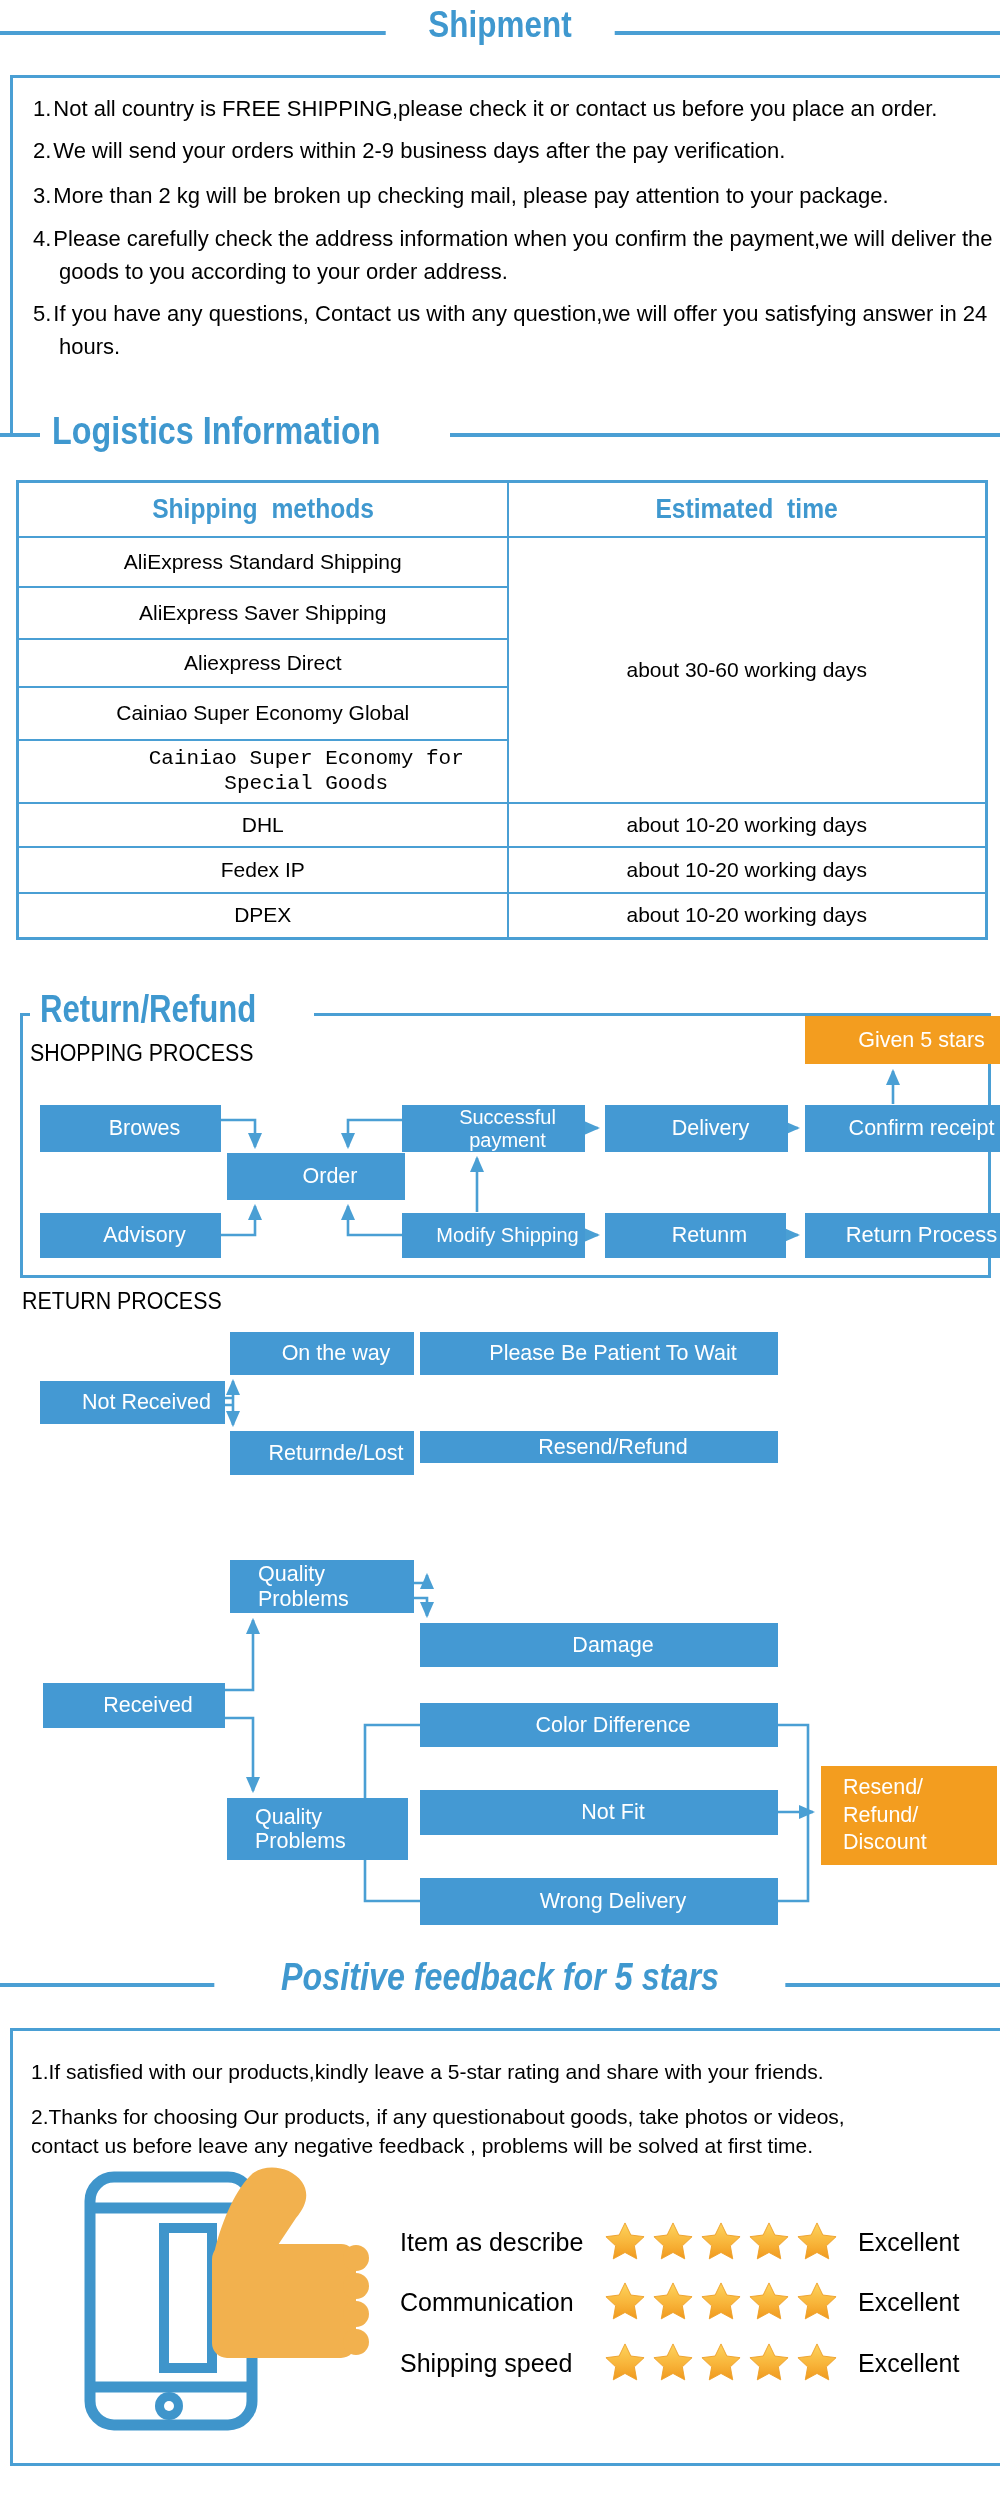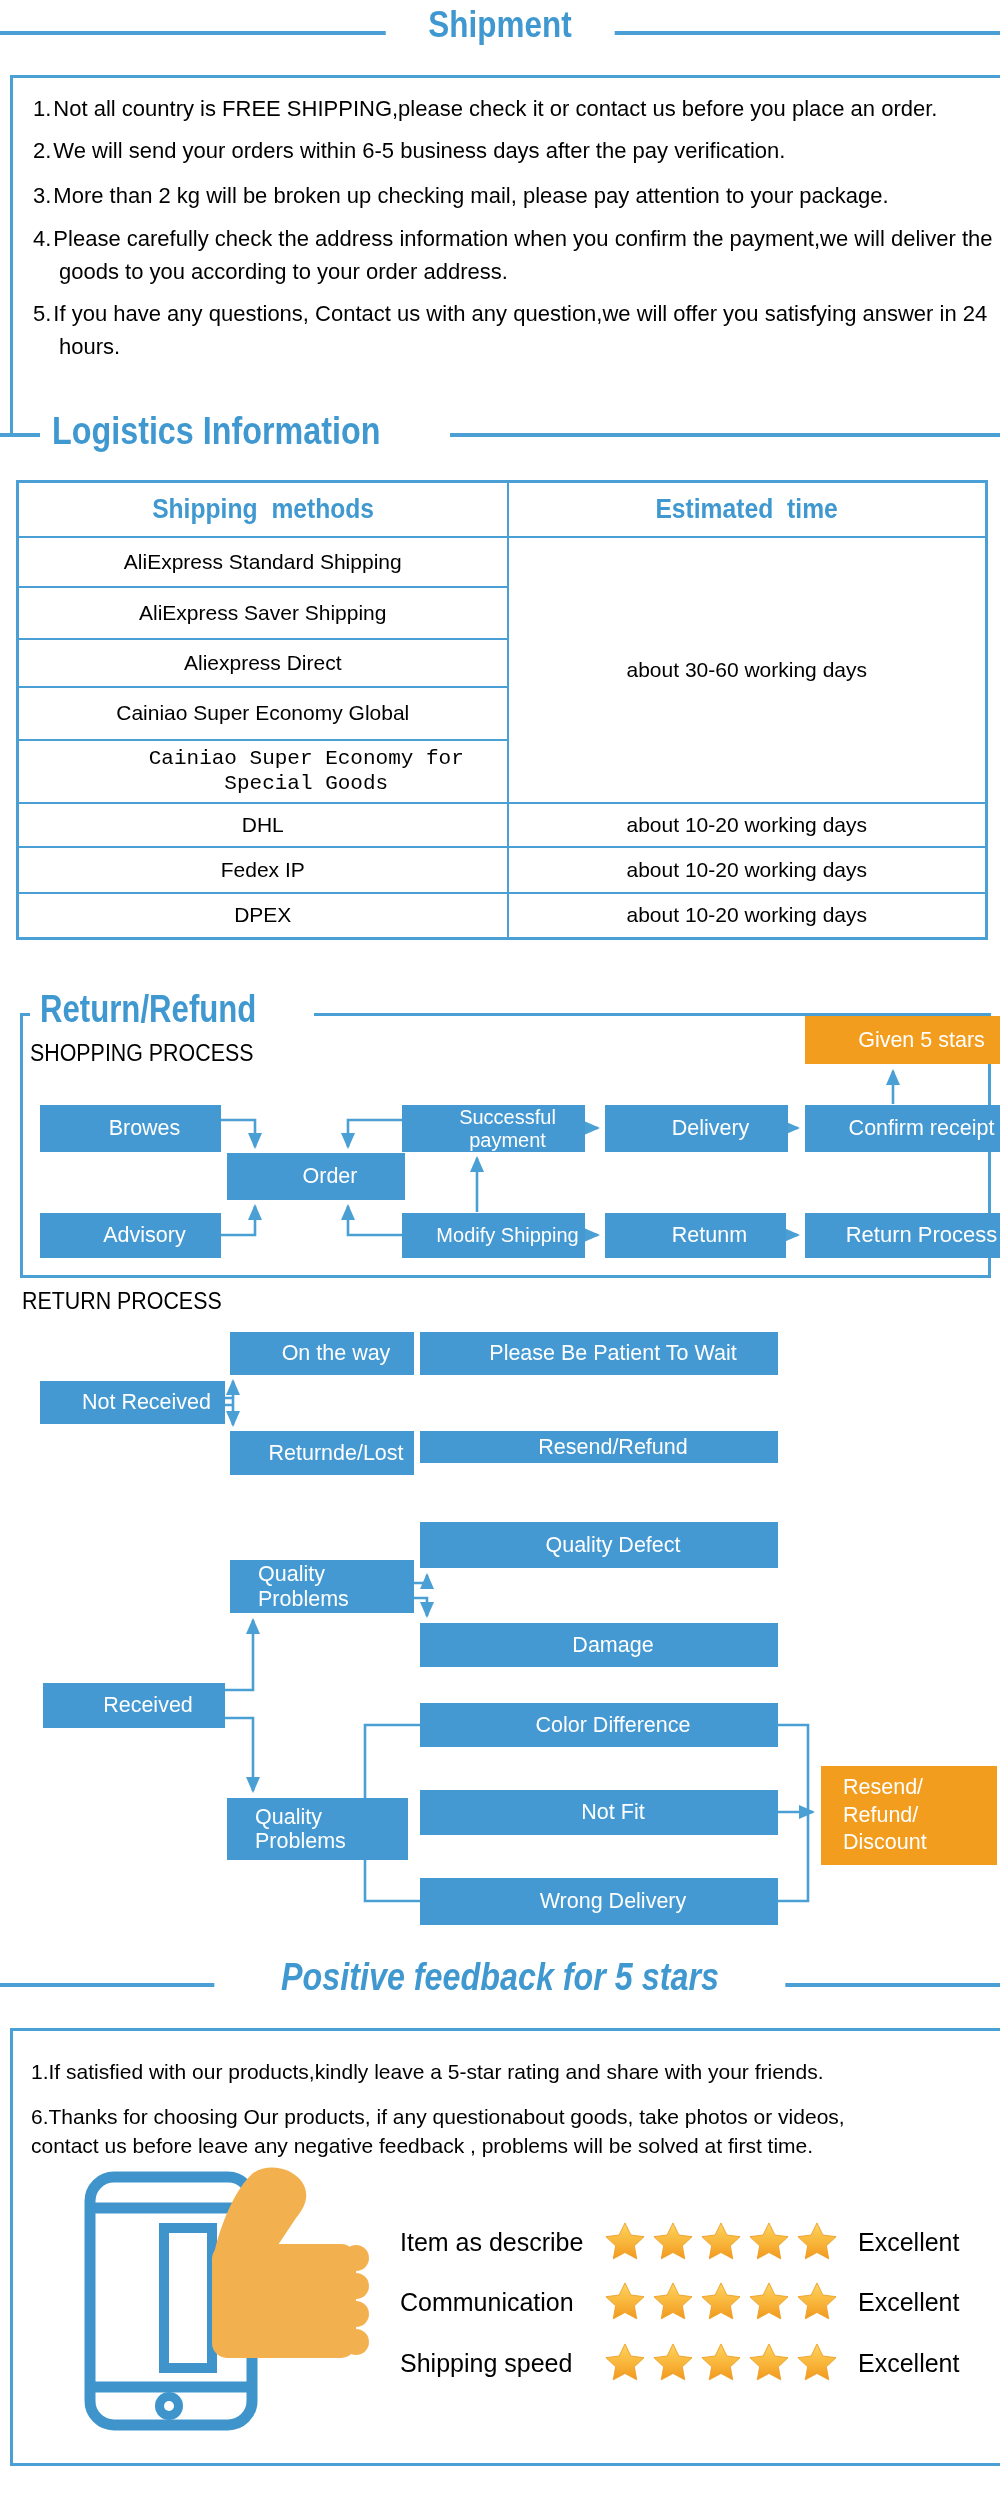--- a/index.html
+++ b/index.html
@@ -71,21 +71,21 @@
   </defs>
 </svg>
 
 <div class="hline" style="top:31px"></div>
 <div class="sec-title center-title" style="top:4px;font-size:37px;padding:0 30px;">
   <span class="tx">Shipment</span>
 </div>
 
 <div class="note-box" style="left:10px;top:75px;width:971px;height:342px;padding:14px 14px 0 20px;">
   <div class="ship-item"><span class="num">1.</span><span>Not all country is FREE SHIPPING,please check it or contact us before you place an order.</span></div>
-  <div class="ship-item" style="margin-bottom:12px"><span class="num">2.</span><span>We will send your orders within 6-5 business days after the pay verification.</span></div>
+  <div class="ship-item" style="margin-bottom:12px"><span class="num">2.</span><span>We will send your orders within 2-9 business days after the pay verification.</span></div>
   <div class="ship-item" style="margin-bottom:10px"><span class="num">3.</span><span>More than 2 kg will be broken up checking mail, please pay attention to your package.</span></div>
   <div class="ship-item"><span class="num">4.</span><span>Please carefully check the address information when you confirm the payment,we will deliver the goods to you according to your order address.</span></div>
   <div class="ship-item"><span class="num">5.</span><span>If you have any questions, Contact us with any question,we will offer you satisfying answer in 24 hours.</span></div>
 </div>
 
 <div class="hline" style="top:433px"></div>
 <div class="sec-title" style="left:40px;top:410px;font-size:38px;padding:0 12px;">
   <span class="tx" style="transform-origin:left">Logistics Information</span>
 </div>
 
@@ -189,41 +189,40 @@
   <div class="fbox" style="left:402px;top:233px;width:155px;height:45px;font-size:20px;">Modify Shipping</div>
   <div class="fbox" style="left:605px;top:233px;width:153px;height:45px;">Retunm</div>
   <div class="fbox" style="left:805px;top:233px;width:177px;height:45px;font-size:22px;">Return Process</div>
 
   <div class="fbox" style="left:40px;top:401px;width:157px;height:43px;">Not Received</div>
   <div class="fbox" style="left:230px;top:352px;width:156px;height:43px;">On the way</div>
   <div class="fbox" style="left:420px;top:352px;width:330px;height:43px;">Please Be Patient To Wait</div>
   <div class="fbox" style="left:230px;top:451px;width:156px;height:44px;">Returnde/Lost</div>
   <div class="fbox" style="left:420px;top:451px;width:330px;height:32px;">Resend/Refund</div>
 
-  <div class="fbox" style="left:420px;top:542px;width:330px;height:46px;">Quality Defect</div>
   <div class="fbox leftpad" style="left:230px;top:580px;width:156px;height:53px;">Quality Problems</div>
   <div class="fbox" style="left:420px;top:643px;width:330px;height:44px;">Damage</div>
   <div class="fbox" style="left:43px;top:703px;width:154px;height:45px;">Received</div>
   <div class="fbox" style="left:420px;top:723px;width:330px;height:44px;">Color Difference</div>
   <div class="fbox leftpad" style="left:227px;top:818px;width:153px;height:62px;">Quality Problems</div>
   <div class="fbox" style="left:420px;top:810px;width:330px;height:45px;">Not Fit</div>
   <div class="fbox" style="left:420px;top:898px;width:330px;height:47px;">Wrong Delivery</div>
   <div class="fbox orange pre leftpad" style="left:821px;top:786px;width:154px;height:99px;padding-left:22px;line-height:1.3;">Resend/
 Refund/
 Discount</div>
 </div>
 
 <div class="hline" style="top:1983px"></div>
 <div class="sec-title center-title italic" style="top:1956px;font-size:38px;padding:0 28px;">
   <span class="tx">Positive feedback for 5 stars</span>
 </div>
 
 <div class="note-box" style="left:10px;top:2028px;width:967px;height:406px;padding:26px 12px 0 18px;">
   <div class="fb-item">1.If satisfied with our products,kindly leave a 5-star rating and share with your friends.</div>
-  <div class="fb-item">6.Thanks for choosing Our products, if any questionabout goods, take photos or videos,
+  <div class="fb-item">2.Thanks for choosing Our products, if any questionabout goods, take photos or videos,
 contact us before leave any negative feedback , problems will be solved at first time.</div>
 </div>
 
 <svg style="position:absolute;left:72px;top:2156px;z-index:2;" width="320" height="290" viewBox="0 0 320 290">
   <g stroke="#3f95cb" stroke-width="11" fill="#fff">
     <rect x="18" y="21" width="162" height="248" rx="24"></rect>
     <line x1="20" y1="52" x2="178" y2="52"></line>
     <line x1="20" y1="231" x2="178" y2="231"></line>
     <rect x="92" y="72" width="48" height="140" stroke-width="10"></rect>
   </g>

